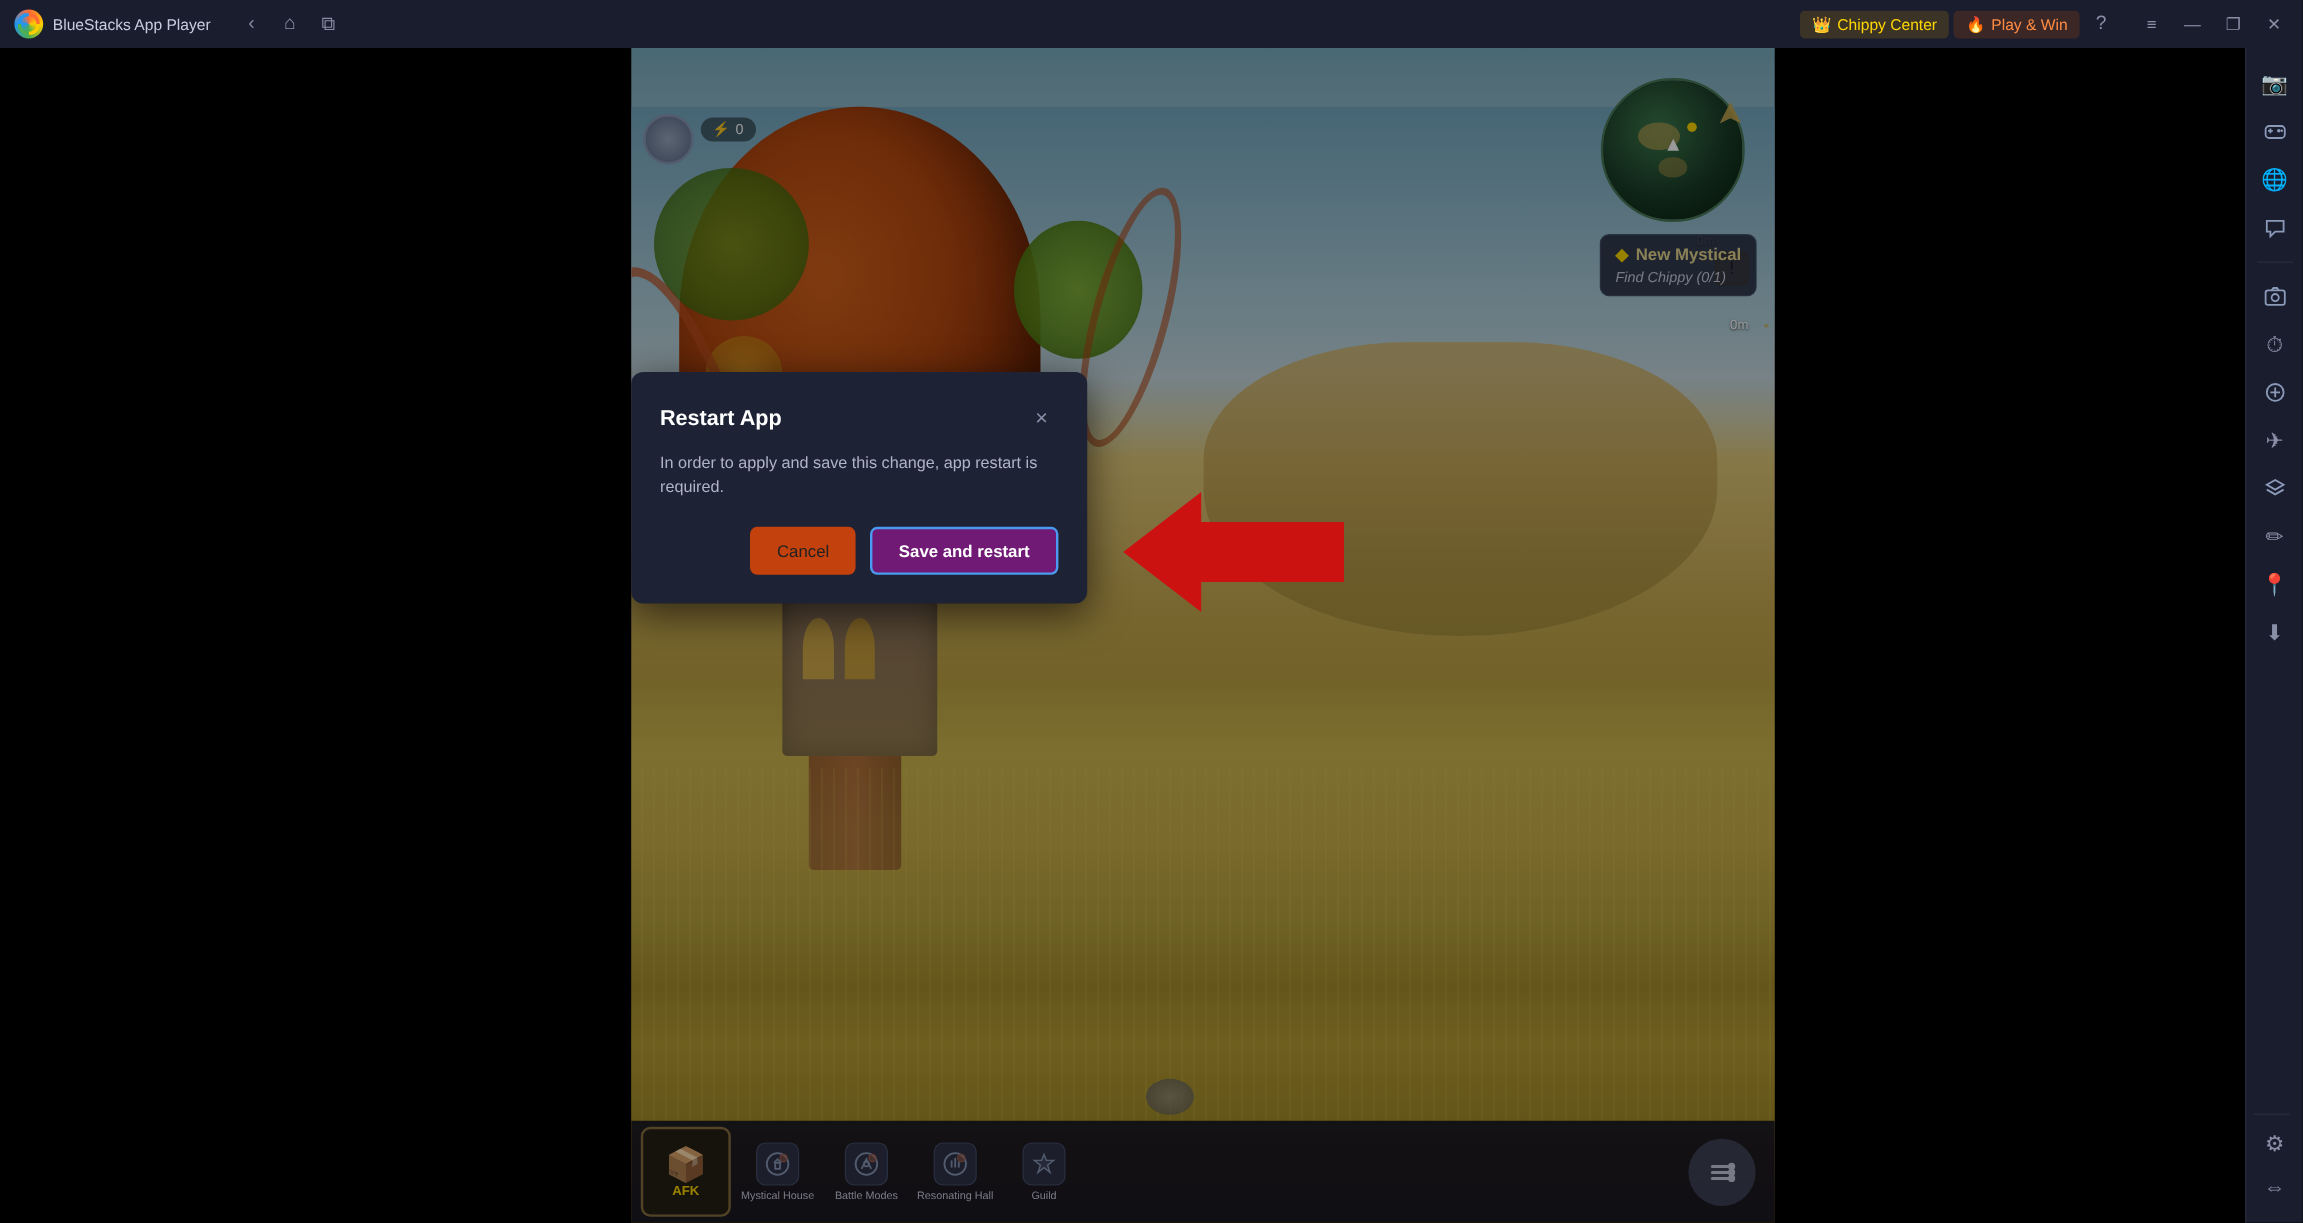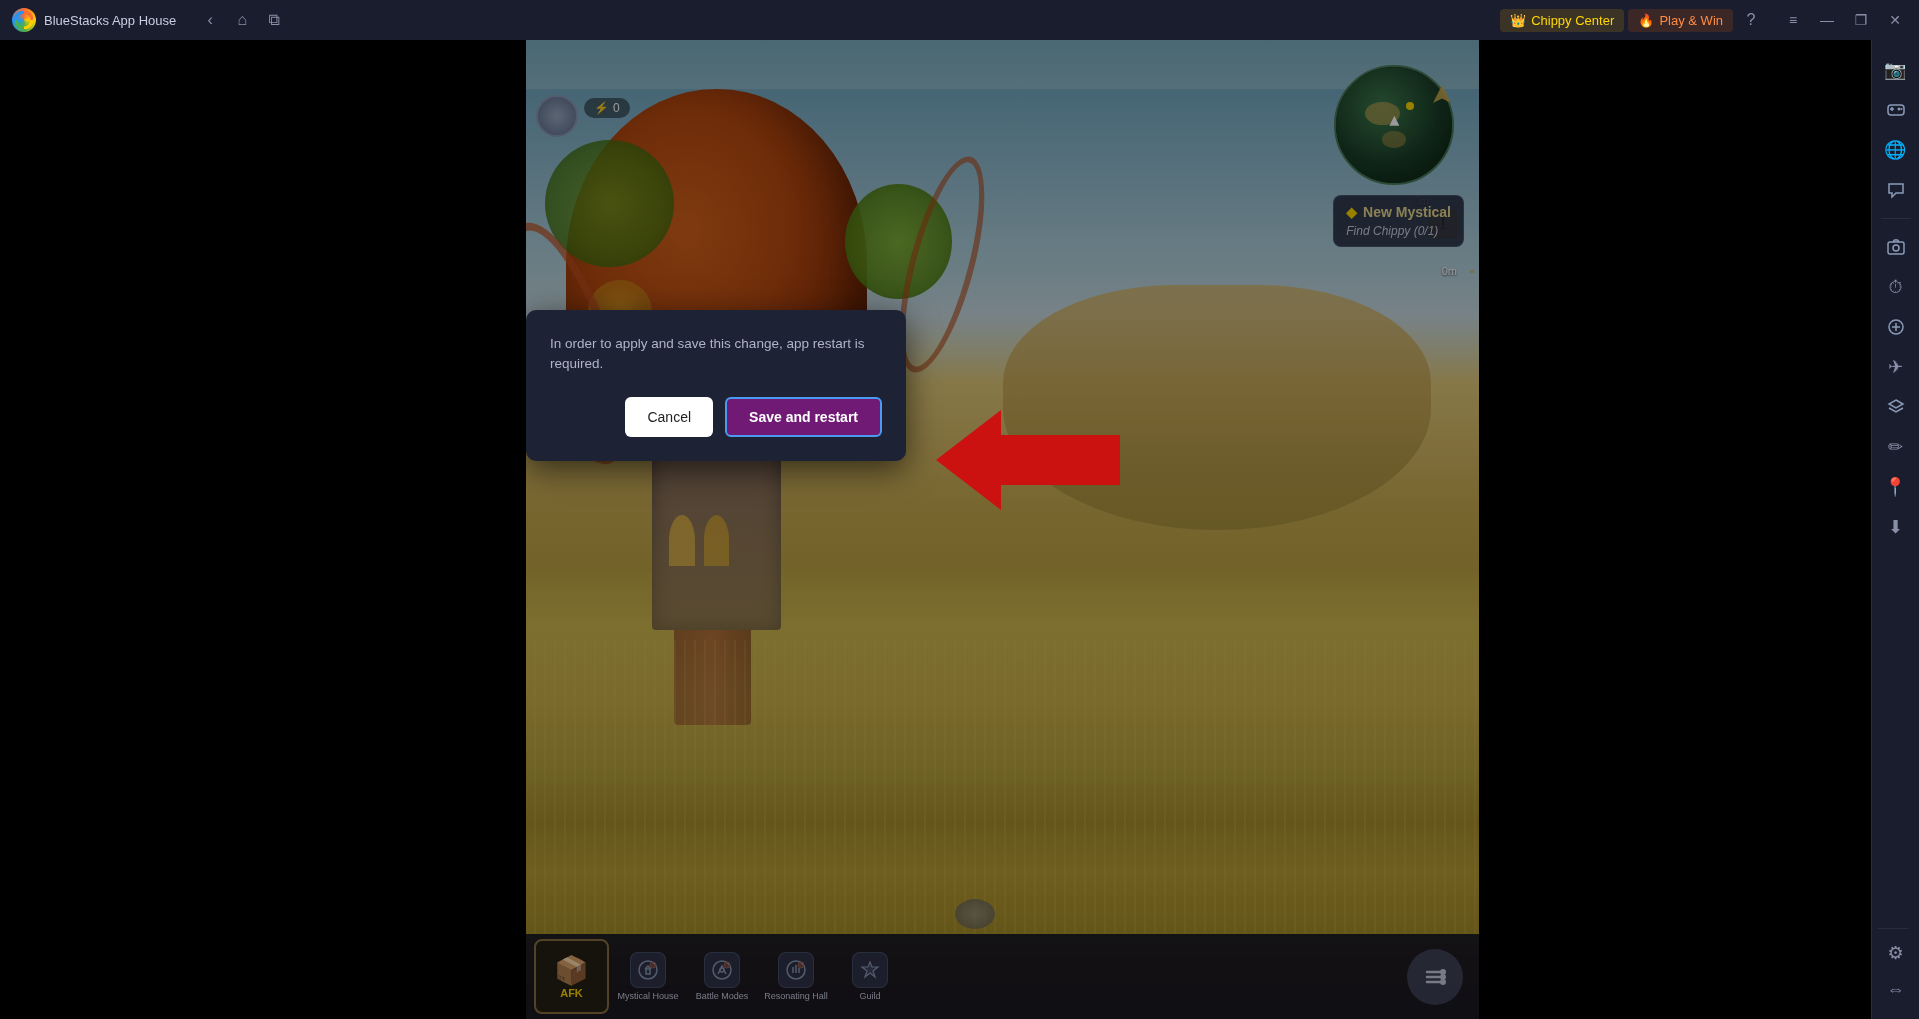--- a/index.html
+++ b/index.html
@@ -286,21 +286,21 @@
       line-height: 1.5;
       margin-bottom: 22px;
     }
     .dialog-buttons {
       display: flex;
       gap: 12px;
       justify-content: flex-end;
     }
     .btn-cancel {
       padding: 10px 22px;
-      background: #ffffff;
+      background: #c2410c;
       color: #222;
       border: none;
       border-radius: 6px;
       font-size: 14px;
       font-weight: 500;
       cursor: pointer;
     }
     .btn-save-restart {
       padding: 10px 22px;
       background: #701a75;
@@ -344,21 +344,21 @@
   <div class="logo-area">
     <div class="logo-icon">
       <svg width="18" height="18" viewBox="0 0 18 18">
         <circle cx="9" cy="9" r="8" fill="none" stroke="#fff" stroke-width="0"></circle>
         <path d="M9 1 A8 8 0 0 1 17 9" stroke="#ff6b35" stroke-width="3" fill="none"></path>
         <path d="M17 9 A8 8 0 0 1 9 17" stroke="#ffcc00" stroke-width="3" fill="none"></path>
         <path d="M9 17 A8 8 0 0 1 1 9" stroke="#4caf50" stroke-width="3" fill="none"></path>
         <path d="M1 9 A8 8 0 0 1 9 1" stroke="#2196f3" stroke-width="3" fill="none"></path>
       </svg>
     </div>
-    <span class="app-title">BlueStacks App House</span>
+    <span class="app-title">BlueStacks App Player</span>
   </div>
   <div class="nav-buttons">
     <button class="nav-btn">‹</button>
     <button class="nav-btn">⌂</button>
     <button class="nav-btn">⧉</button>
   </div>
   <div class="right-area">
     <div class="reward-center">
       <span>👑</span>
       <span>Chippy Center</span>
@@ -589,20 +589,24 @@
           <circle cx="20" cy="17" r="3" fill="#c8cce0"></circle>
         </svg>
       </div>
     </div>
   </div>
 </div>
 
 <div id="overlay"></div>
 
 <div id="restart-dialog">
+  <div class="dialog-header">
+    <span class="dialog-title">Restart App</span>
+    <button class="dialog-close">×</button>
+  </div>
   <div class="dialog-body">In order to apply and save this change, app restart is required.</div>
   <div class="dialog-buttons">
     <button class="btn-cancel">Cancel</button>
     <button class="btn-save-restart">Save and restart</button>
   </div>
 </div>
 
 <div id="red-arrow">
   <div class="arrow-shape">
     <div class="arrow-head"></div>

